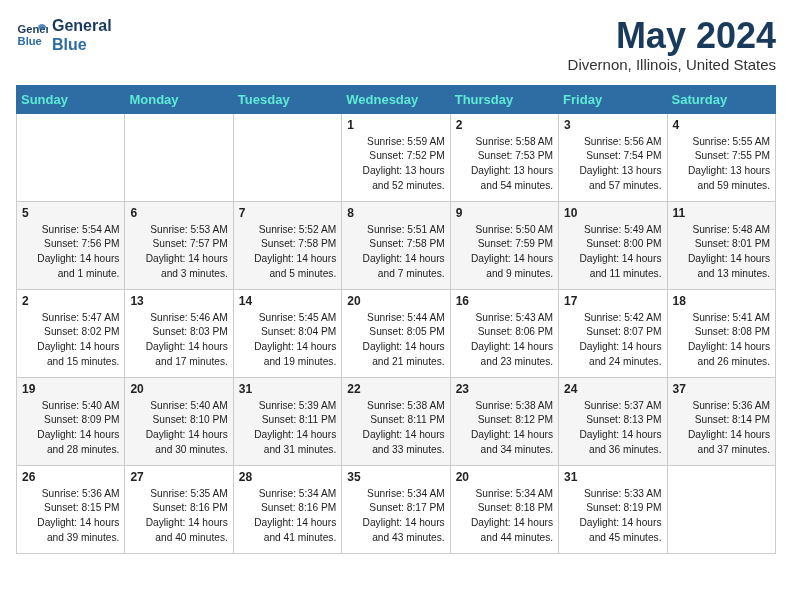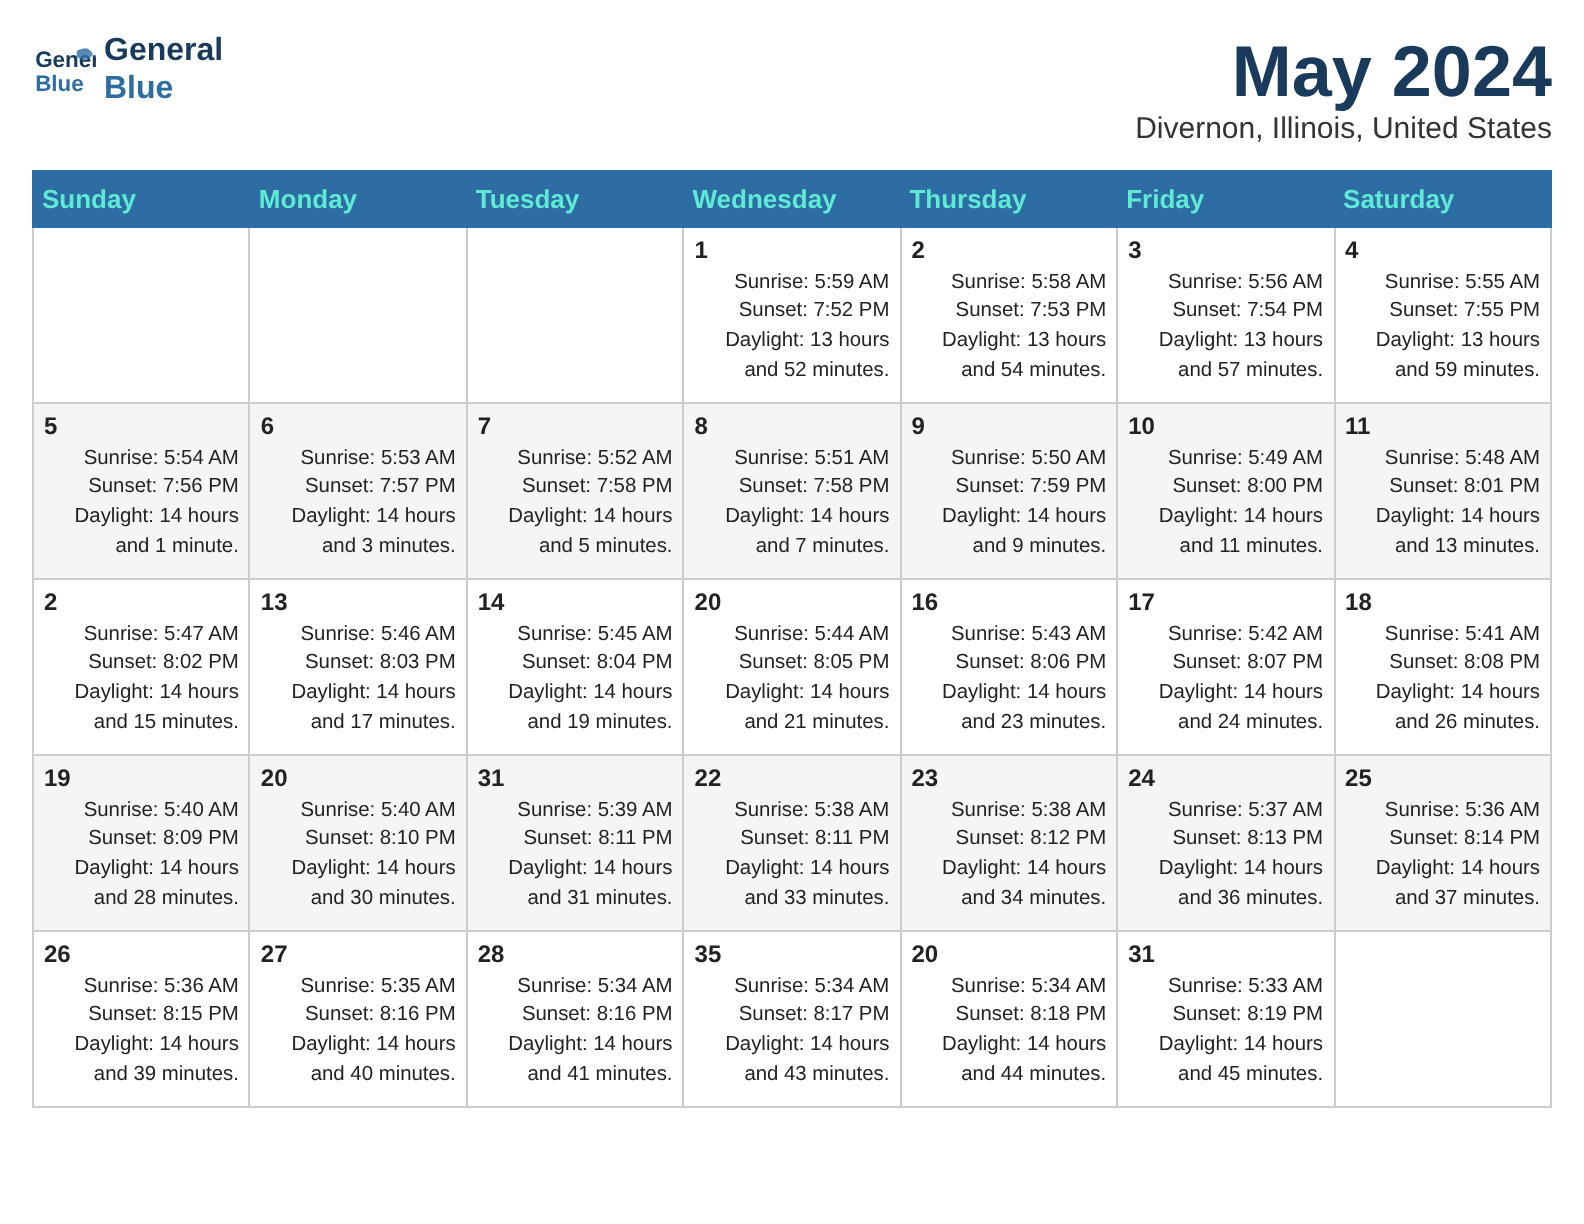--- a/index.html
+++ b/index.html
@@ -213,21 +213,21 @@
         </td>
         <td>
           <div class="day-num">23</div>
           <div class="cell-text">Sunrise: 5:38 AM<br>Sunset: 8:12 PM<br>Daylight: 14 hours<br>and 34 minutes.</div>
         </td>
         <td>
           <div class="day-num">24</div>
           <div class="cell-text">Sunrise: 5:37 AM<br>Sunset: 8:13 PM<br>Daylight: 14 hours<br>and 36 minutes.</div>
         </td>
         <td>
-          <div class="day-num">25</div>
+          <div class="day-num">37</div>
           <div class="cell-text">Sunrise: 5:36 AM<br>Sunset: 8:14 PM<br>Daylight: 14 hours<br>and 37 minutes.</div>
         </td>
       </tr>
       <tr>
         <td>
           <div class="day-num">26</div>
           <div class="cell-text">Sunrise: 5:36 AM<br>Sunset: 8:15 PM<br>Daylight: 14 hours<br>and 39 minutes.</div>
         </td>
         <td>
           <div class="day-num">27</div>

